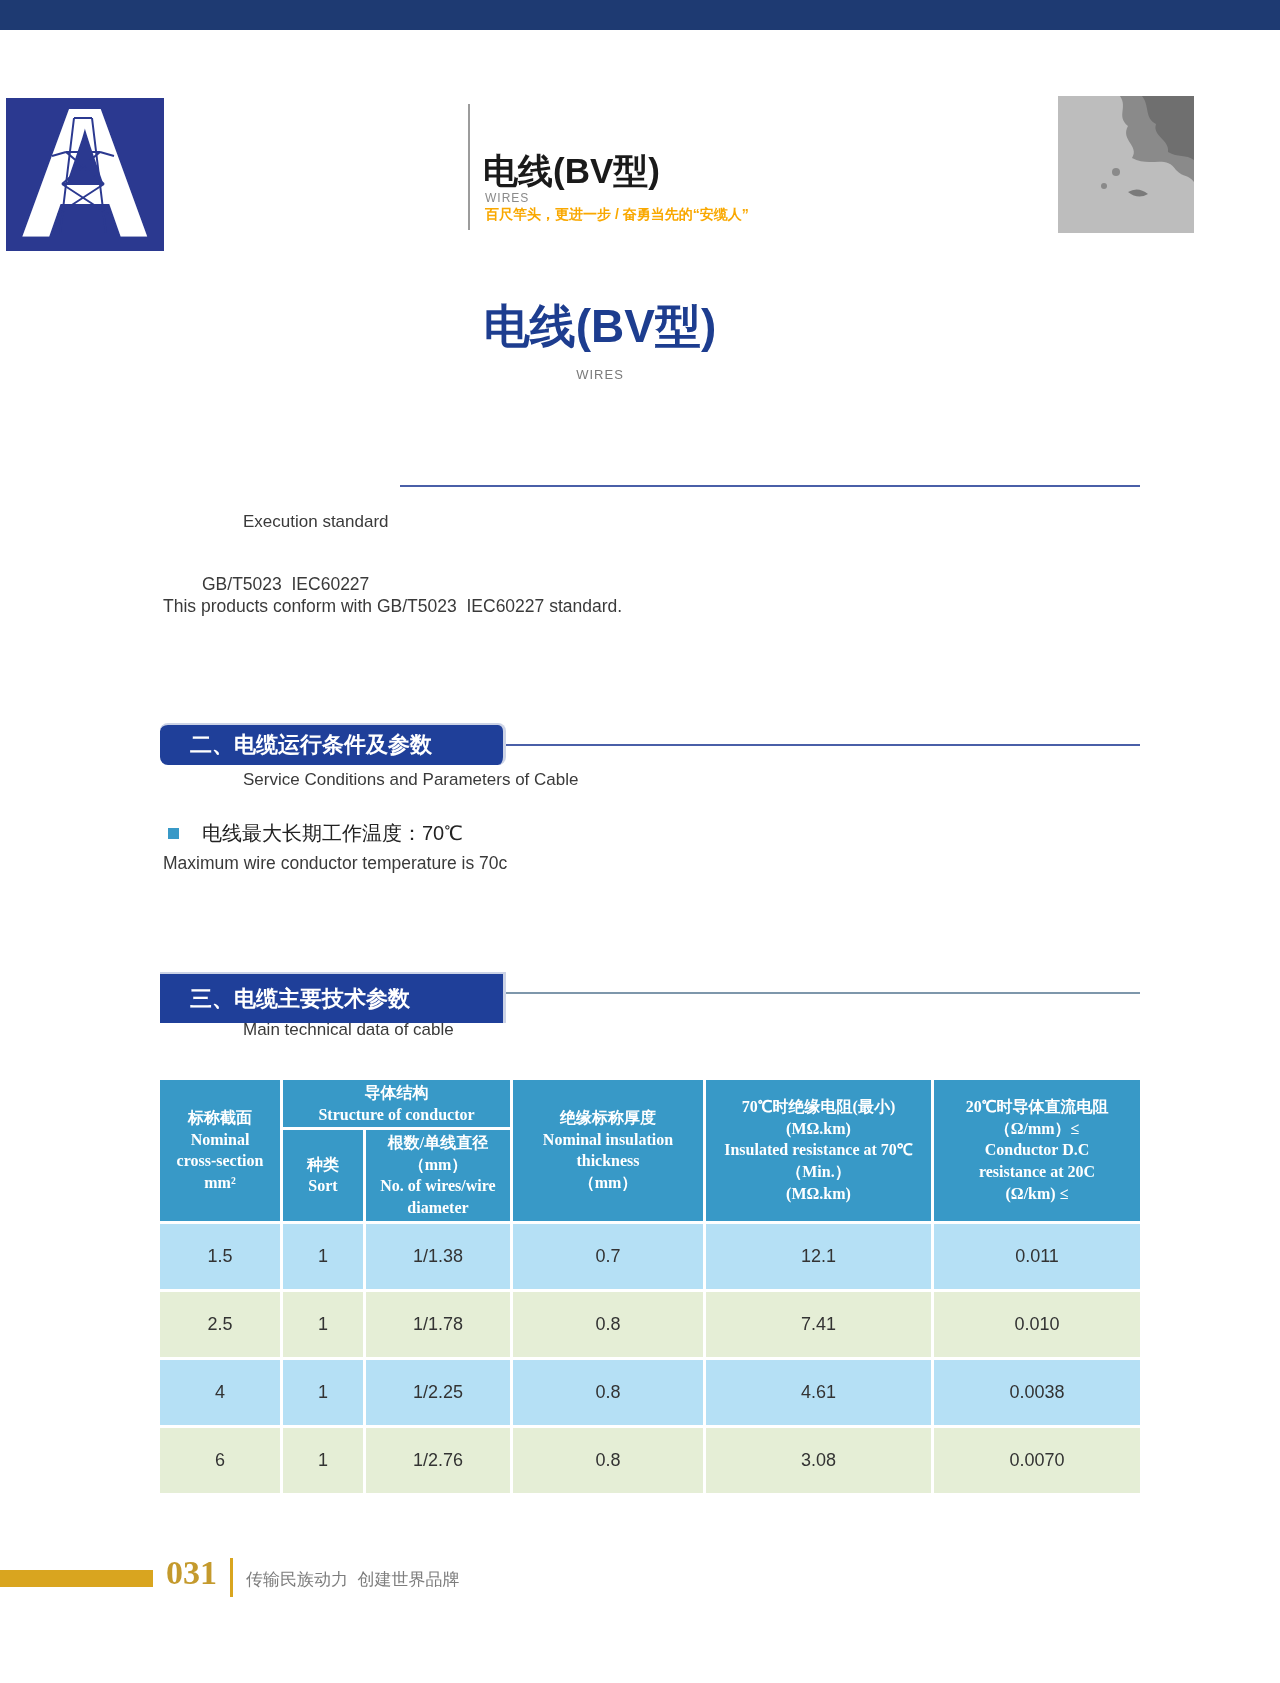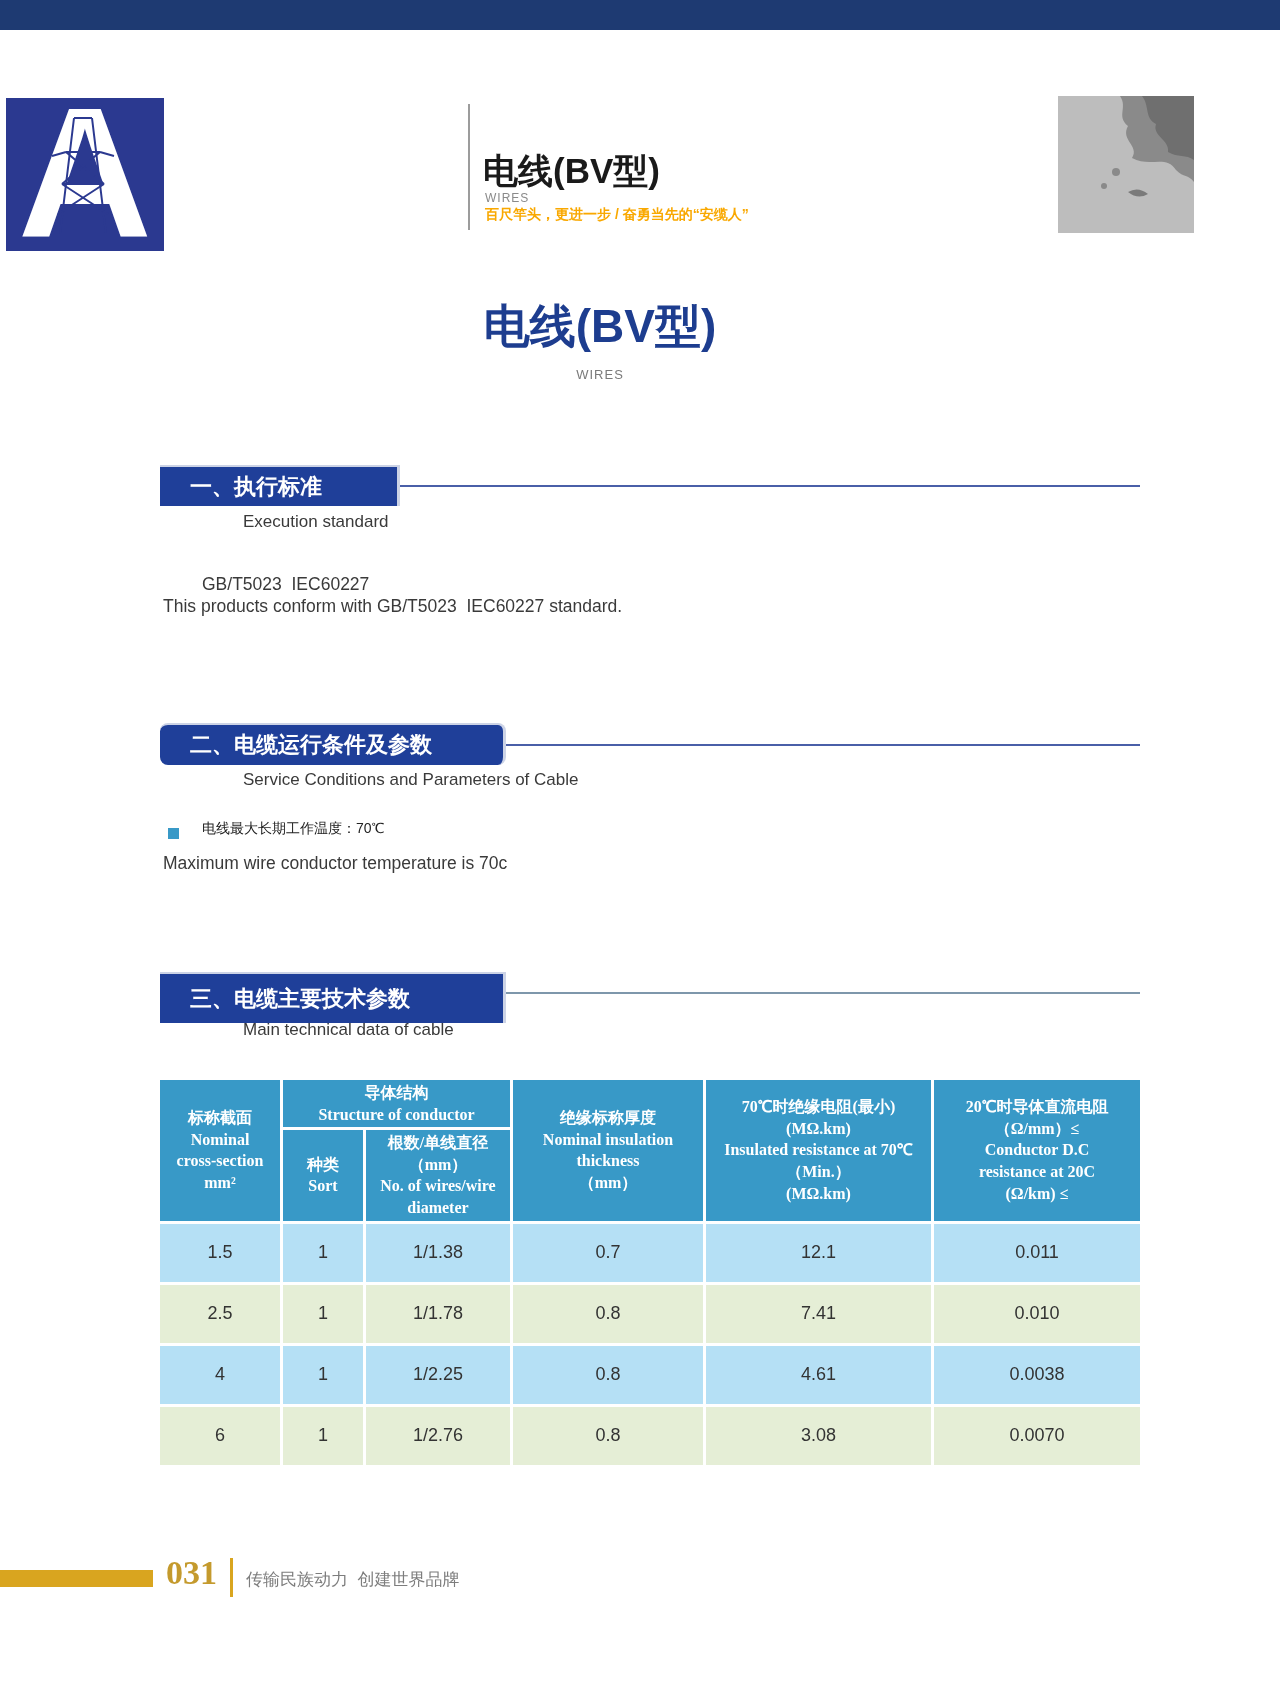--- a/index.html
+++ b/index.html
@@ -56,36 +56,36 @@
   .sec3-line { left:506px; top:992px; width:634px; background:#7e97ab; }
 
   .en-sub { position:absolute; font-size:17px; color:#3a3a3a; white-space:pre-wrap; }
   .sec1-en { left:243px; top:512px; }
   .sec2-en { left:243px; top:770px;text-align:center; }
   .sec3-en { left:243px; top:1020px; }
   .body-line { position:absolute; font-size:17.5px; color:#3a3a3a; white-space:pre-wrap; }
   .sec1-l1 { left:202px; top:574px; }
   .sec1-l2 { left:163px; top:596px; }
   .bullet-sq { position:absolute; left:168px; top:828px; width:11px; height:11px; background:#3899c7; }
-  .bullet-cn { left:202px; top:820px; font-size:14px; color:#222; }
+  .bullet-cn { left:202px; top:820px; font-size:20px; color:#222; }
   .sec2-l2 { left:163px; top:853px; }
 
   
   .data-table {
     position:absolute; left:157px; top:1077px; width:986px;
     border-collapse:separate; border-spacing:3px; table-layout:fixed;
   }
   .data-table th {
     background:#3899c7; color:#ffffff; text-align:center; vertical-align:middle;
     font-family:"Liberation Serif", serif; font-weight:bold;
     font-size:16px; line-height:1.35; white-space:pre-line; padding:2px 1px;
   }
   .data-table td {
     text-align:center; vertical-align:middle; font-size:18px; color:#333;
-    height:58px; padding:15px;
+    height:65px; padding:15px;
   }
   .th-group { height:47px; font-size:17px; }
   .th-sub-row th { height:82px; }
   tr.row-blue td { background:#b5e0f5; }
   tr.row-green td { background:#e5eed6; }
   .w1{width:120px;} .w2{width:80px;} .w3{width:144px;} .w4{width:190px;} .w5{width:225px;} .w6{width:206px;}
 
   
   .gold-bar { position:absolute; left:0; top:1570px; width:153px; height:17px; background:#d9a51f; }
   .page-num {
@@ -126,21 +126,20 @@
       <circle cx="46" cy="90" r="3" fill="#8a8a8a"></circle>
       <path d="M70,96 q10,-6 20,2 q-10,6 -20,-2 Z" fill="#7a7a7a"></path>
     </svg>
   </div>
 
   <div class="main-title">
     <h1>电线(BV型)</h1>
     <div class="sub">WIRES</div>
   </div>
 
-  <div class="sec-box sec1-box">一、执行标准</div>
   <div class="sec-line sec1-line"></div>
   <div class="en-sub sec1-en">Execution standard</div>
   <div class="body-line sec1-l1">GB/T5023  IEC60227</div>
   <div class="body-line sec1-l2">This products conform with GB/T5023  IEC60227 standard.</div>
 
   <div class="sec-box sec2-box">二、电缆运行条件及参数</div>
   <div class="sec-line sec2-line"></div>
   <div class="en-sub sec2-en">Service Conditions and Parameters of Cable</div>
   <div class="bullet-sq"></div>
   <div class="body-line bullet-cn">电线最大长期工作温度：70℃</div>

